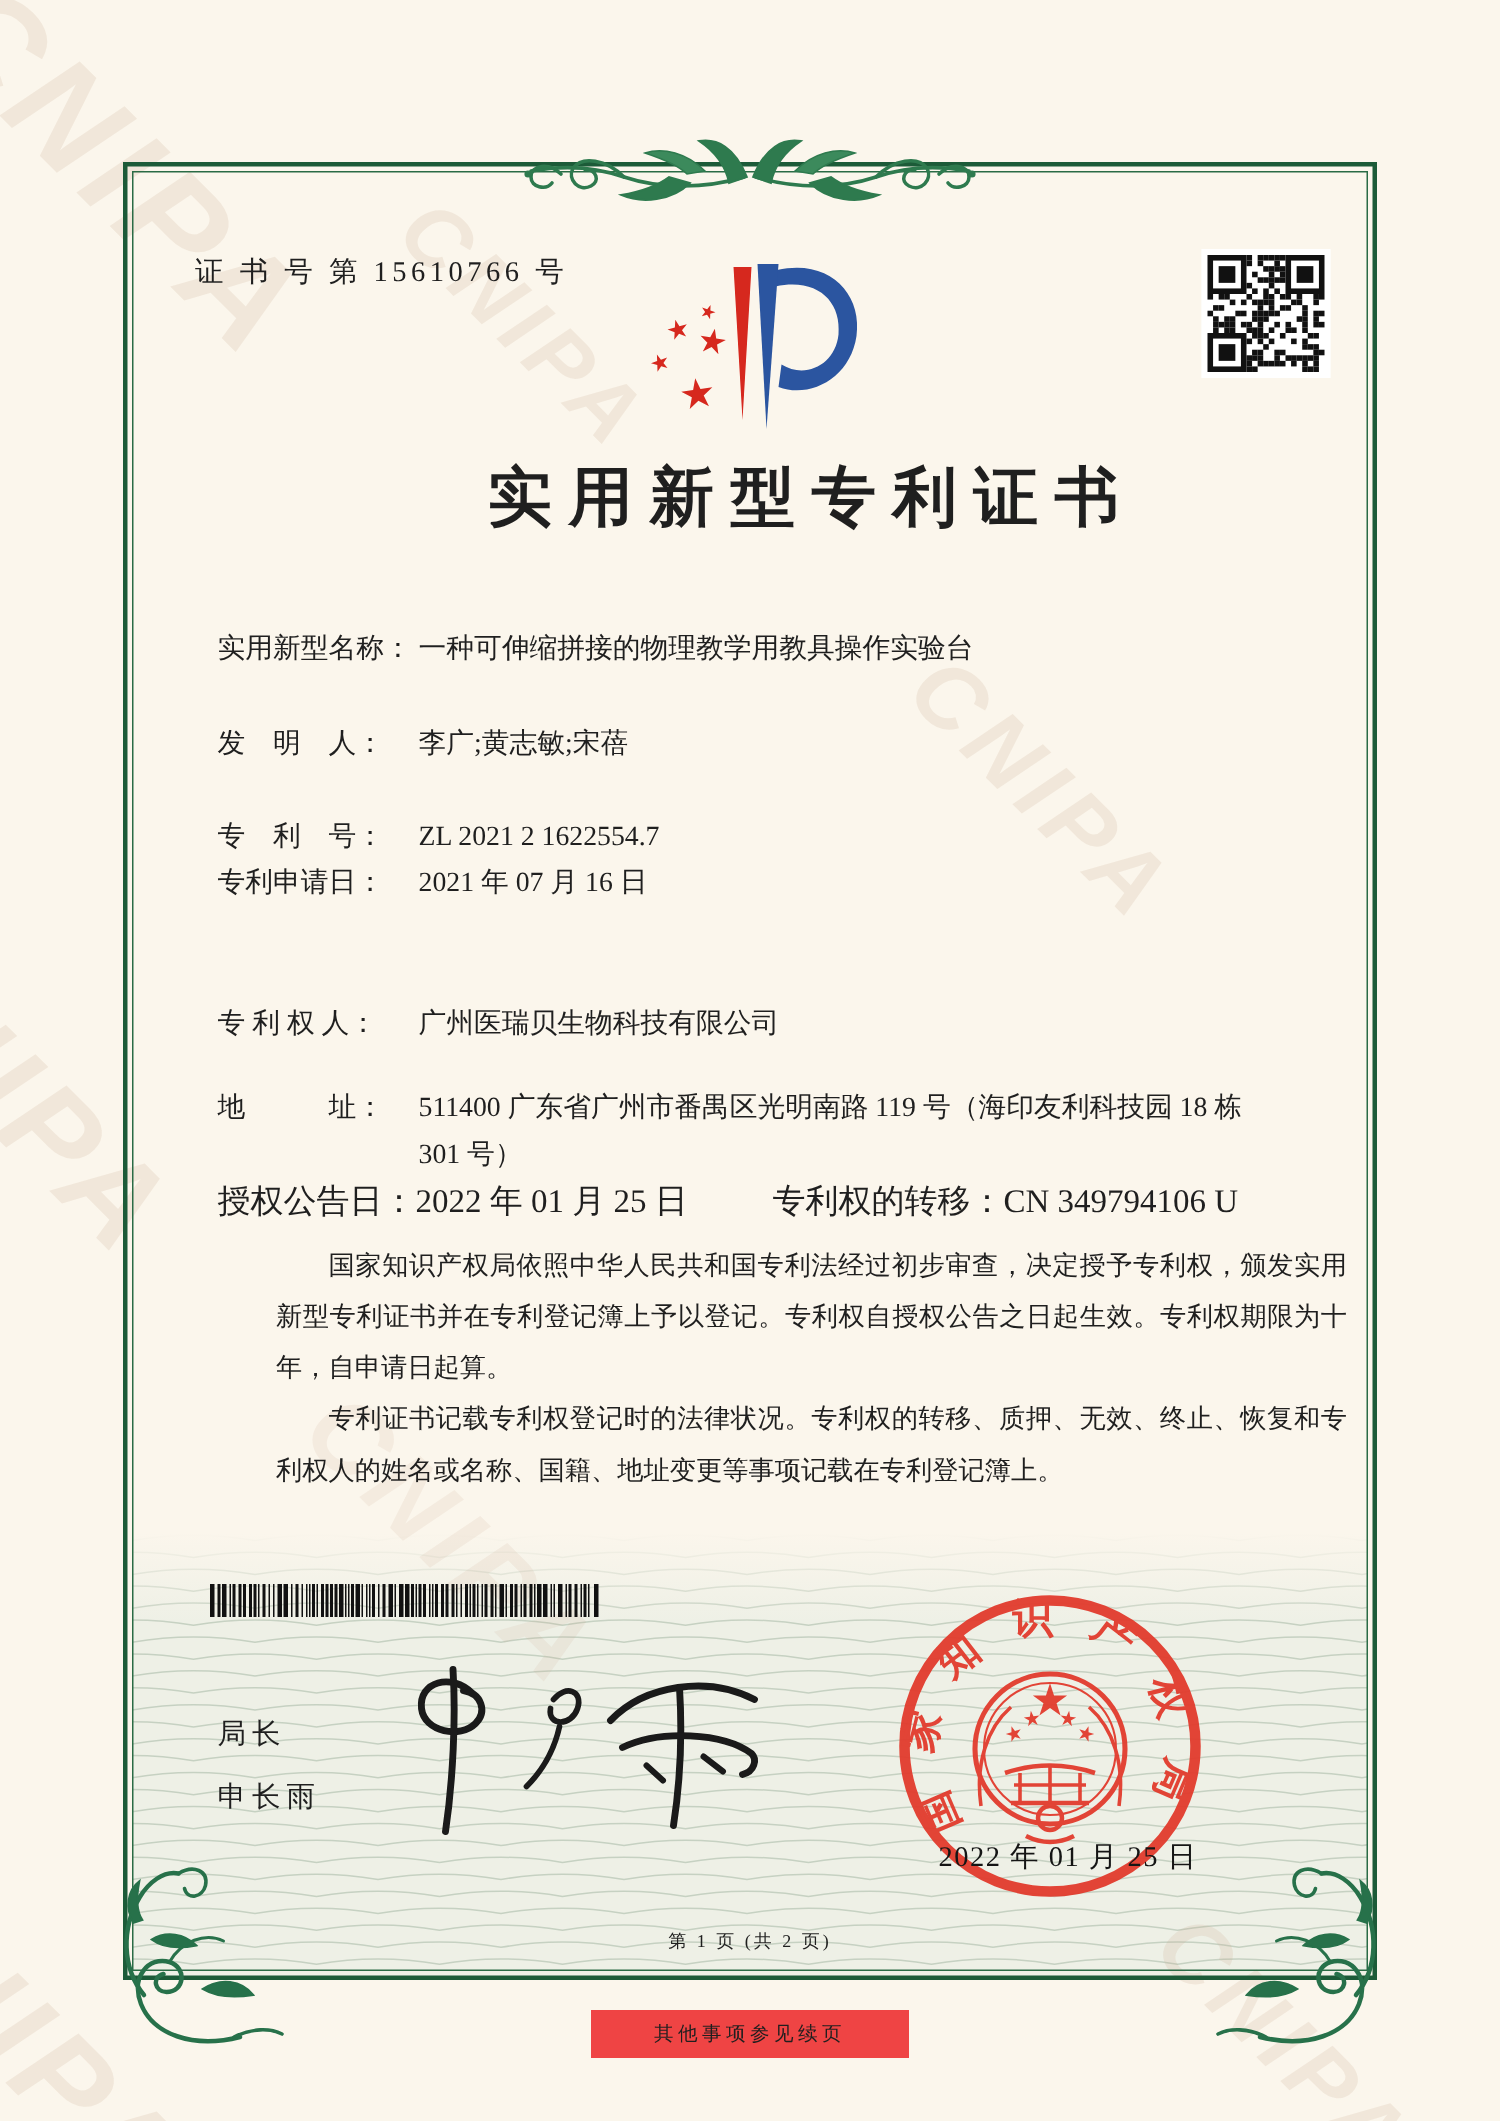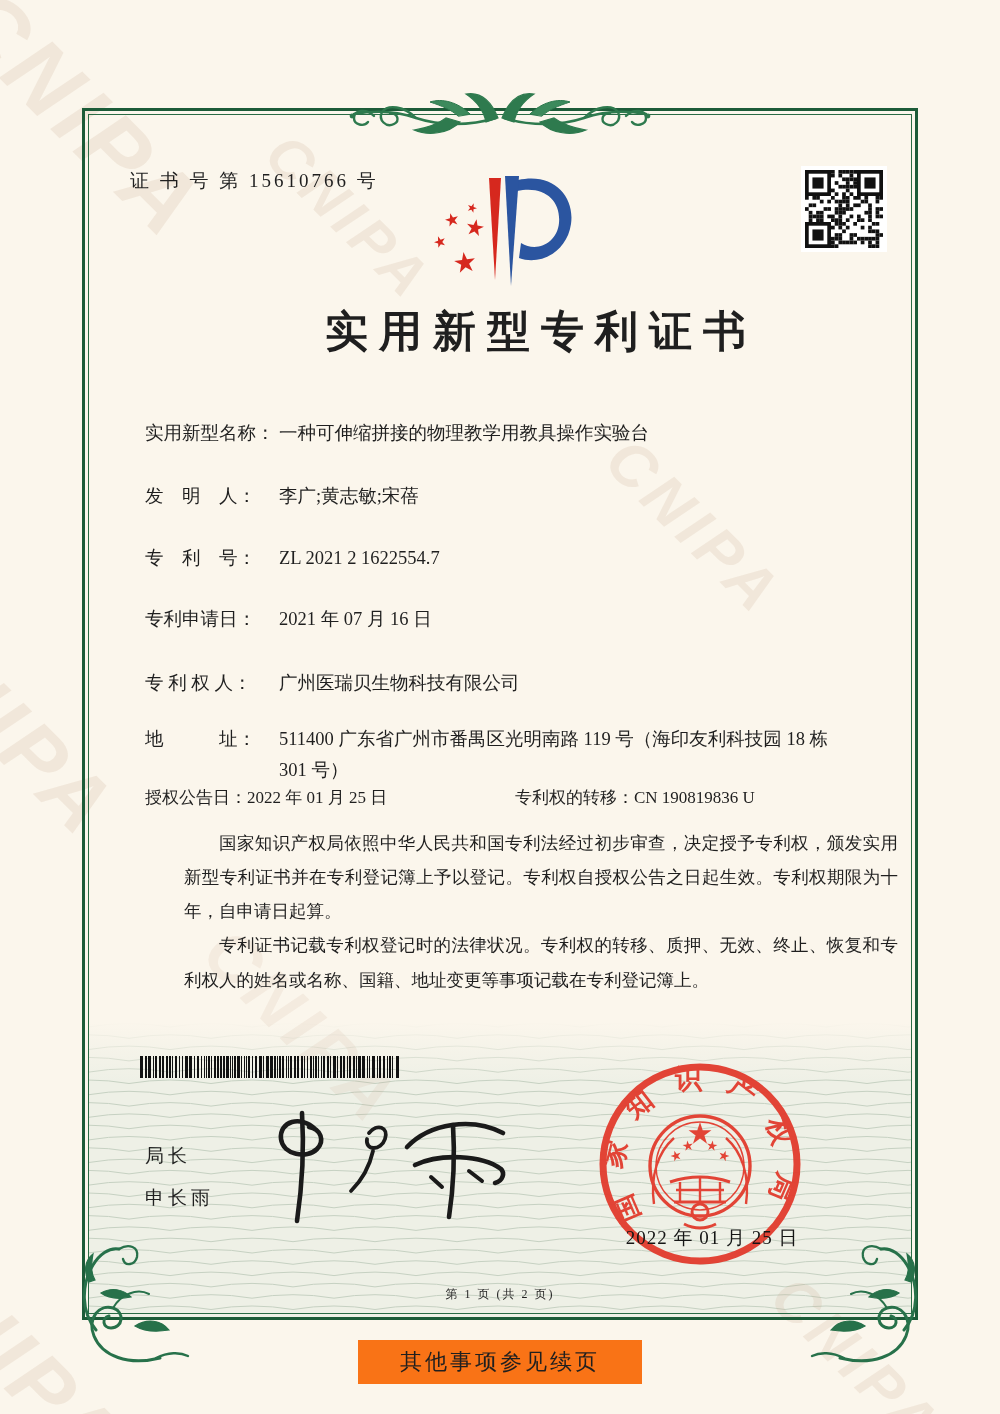--- a/index.html
+++ b/index.html
@@ -19,41 +19,41 @@
   
   .cert-no{position:absolute;left:130px;top:168px;font-size:19px;letter-spacing:3px;z-index:3;}
   .logo{position:absolute;left:425px;top:166px;width:155px;height:128px;z-index:3;}
   .qr{position:absolute;left:801px;top:166px;width:86px;height:86px;background:#fff;z-index:3;}
   .title{position:absolute;left:0;top:303px;width:1000px;text-align:center;font-size:43px;font-weight:bold;
      letter-spacing:11px;z-index:3;padding-left:41px;}
   
   .field-row{position:absolute;left:145px;width:718px;font-size:18.5px;z-index:3;line-height:1.7;}
   .field-label{display:inline-block;width:134px;vertical-align:top;}
   .field-value{display:inline-block;width:578px;vertical-align:top;font-family:Liberation Serif, serif;}
-  .grant-row{position:absolute;left:145px;top:786px;width:718px;font-size:17px;z-index:3;}
+  .grant-row{position:absolute;left:145px;top:786px;width:718px;font-size:22px;z-index:3;}
   .grant-no{position:absolute;left:370px;top:0;}
   
   .body-text{position:absolute;left:145px;top:826px;width:714px;font-size:17.5px;line-height:1.95;
      text-align:justify;z-index:3;margin-left:39px;}
   .body-text p{margin:0;text-indent:2em;}
   
   .barcode{position:absolute;left:140px;top:1056px;width:262px;height:22px;z-index:3;}
   
   .sig-title{position:absolute;left:145px;top:1143px;font-size:19px;letter-spacing:4px;z-index:3;}
   .sig-name{position:absolute;left:145px;top:1185px;font-size:19px;letter-spacing:4px;z-index:3;}
   .sig-svg{position:absolute;left:255px;top:1105px;width:280px;height:130px;z-index:3;}
   
   .seal{position:absolute;left:596px;top:1060px;width:208px;height:208px;z-index:4;opacity:0.94;}
   .seal-date{position:absolute;left:612px;top:1225px;width:200px;font-size:19px;letter-spacing:1px;
      color:#151515;z-index:5;text-align:center;white-space:nowrap;}
   
   .page-info{position:absolute;left:0;top:1286px;width:1000px;text-align:center;font-size:12px;
      letter-spacing:2px;z-index:3;}
   .continuation{position:absolute;left:0;top:1340px;width:1000px;text-align:center;z-index:3;}
-  .continuation span{display:inline-block;background:#f97316;padding:7px 42px;font-size:22px;letter-spacing:3px;}
+  .continuation span{display:inline-block;background:#ef4444;padding:7px 42px;font-size:13px;letter-spacing:3px;}
   
   .flourish-top{position:absolute;left:348px;top:84px;width:304px;height:66px;z-index:3;}
   .corner-bl{position:absolute;left:56px;top:1230px;width:136px;height:136px;z-index:3;}
   .corner-br{position:absolute;left:808px;top:1230px;width:136px;height:136px;z-index:3;transform:scaleX(-1);}
 </style>
 </head>
 <body>
 
 <div class="page">
 
@@ -318,32 +318,32 @@
 
   <div class="field-row" style="top:418px;">
     <span class="field-label">实用新型名称：</span><span class="field-value">一种可伸缩拼接的物理教学用教具操作实验台</span>
   </div>
   <div class="field-row" style="top:481px;">
     <span class="field-label">发　明　人：</span><span class="field-value">李广;黄志敏;宋蓓</span>
   </div>
   <div class="field-row" style="top:543px;">
     <span class="field-label">专　利　号：</span><span class="field-value">ZL 2021 2 1622554.7</span>
   </div>
-  <div class="field-row" style="top:604px;">
+  <div class="field-row" style="top:574px;">
     <span class="field-label">专利申请日：</span><span class="field-value">2021 年 07 月 16 日</span>
   </div>
   <div class="field-row" style="top:668px;">
     <span class="field-label">专 利 权 人：</span><span class="field-value">广州医瑞贝生物科技有限公司</span>
   </div>
   <div class="field-row" style="top:724px;">
     <span class="field-label">地　　　址：</span><span class="field-value">511400 广东省广州市番禺区光明南路 119 号（海印友利科技园 18 栋 301 号）</span>
   </div>
   <div class="grant-row">
     <span>授权公告日：</span><span>2022 年 01 月 25 日</span>
-    <span class="grant-no"><span>专利权的转移：</span><span>CN 190819836 U</span></span>
+    <span class="grant-no"><span>专利权的转移：</span><span>CN 349794106 U</span></span>
   </div>
 
   <div class="body-text">
     <p>国家知识产权局依照中华人民共和国专利法经过初步审查，决定授予专利权，颁发实用新型专利证书并在专利登记簿上予以登记。专利权自授权公告之日起生效。专利权期限为十年，自申请日起算。</p>
     <p>专利证书记载专利权登记时的法律状况。专利权的转移、质押、无效、终止、恢复和专利权人的姓名或名称、国籍、地址变更等事项记载在专利登记簿上。</p>
   </div>
 
   <div class="barcode">
     <svg id="barcode-svg" width="262" height="22" viewBox="0 0 262 22">
         <rect x="0" y="0" width="3" height="22" fill="#111"></rect>

